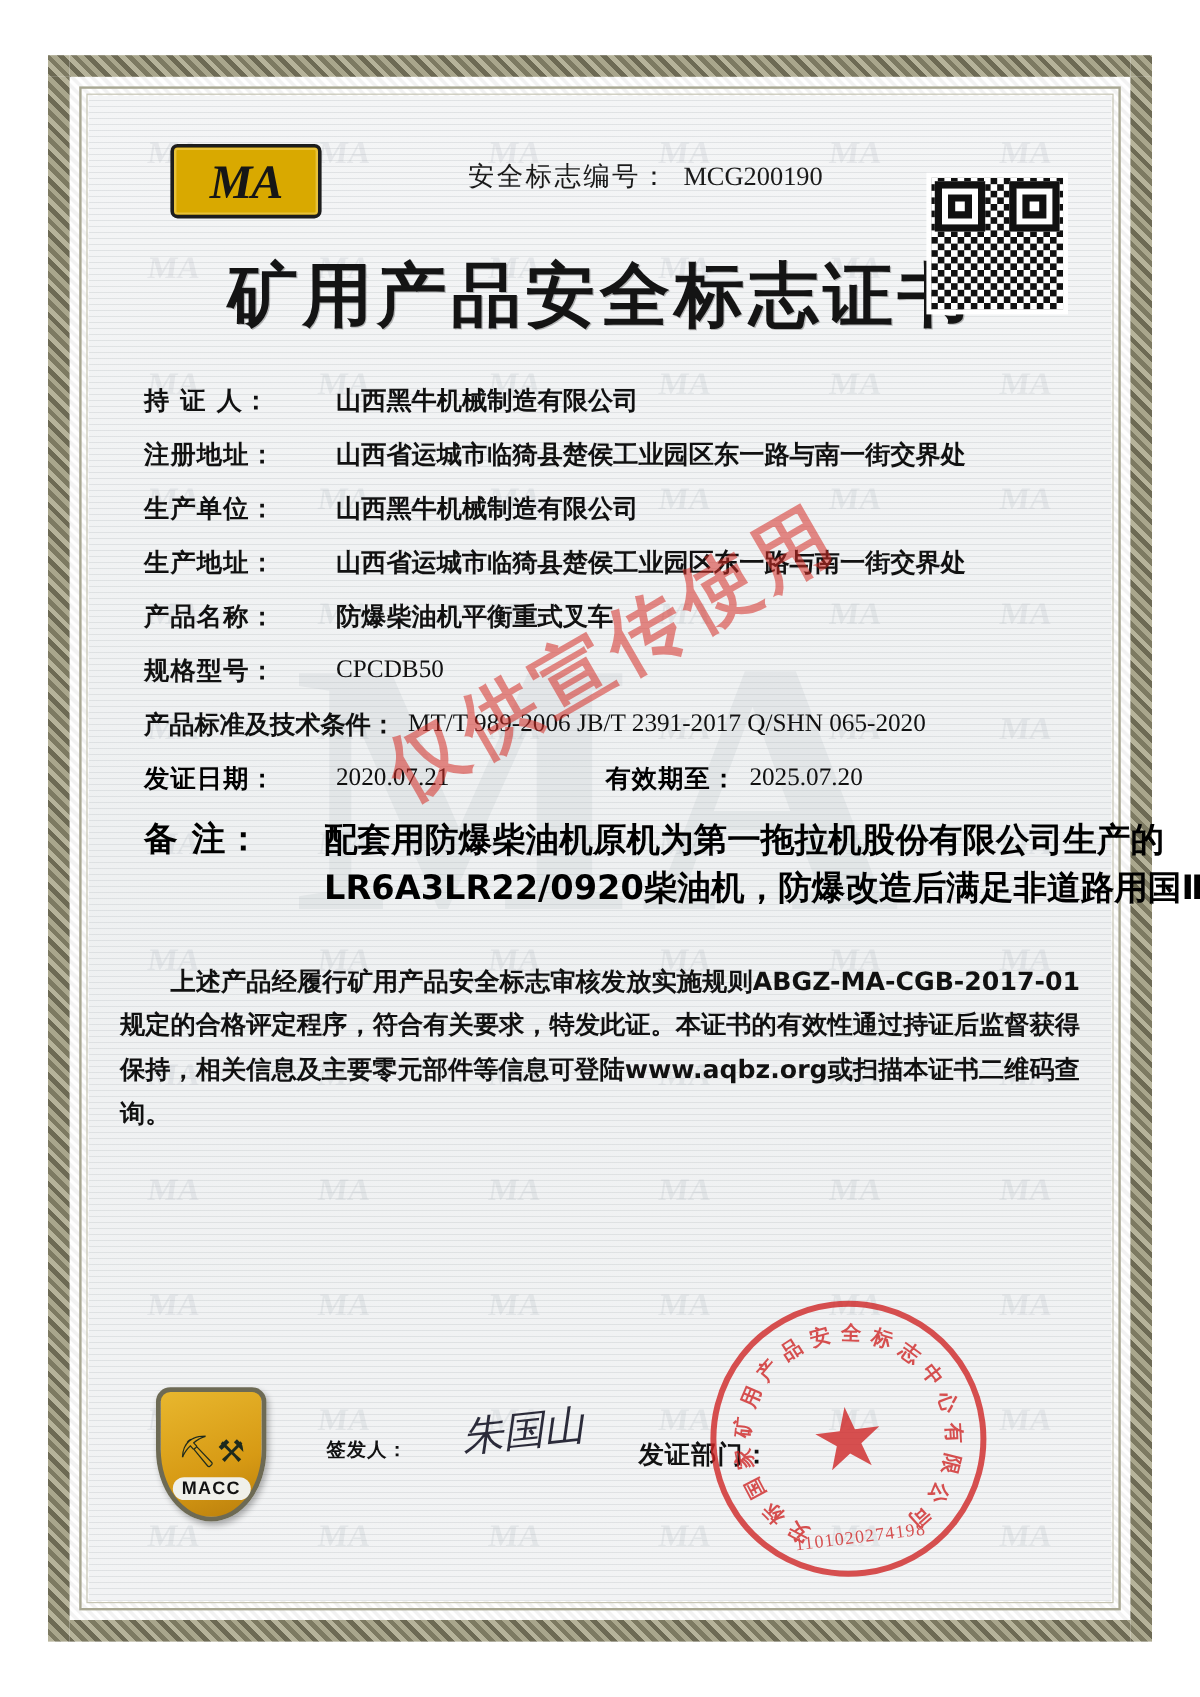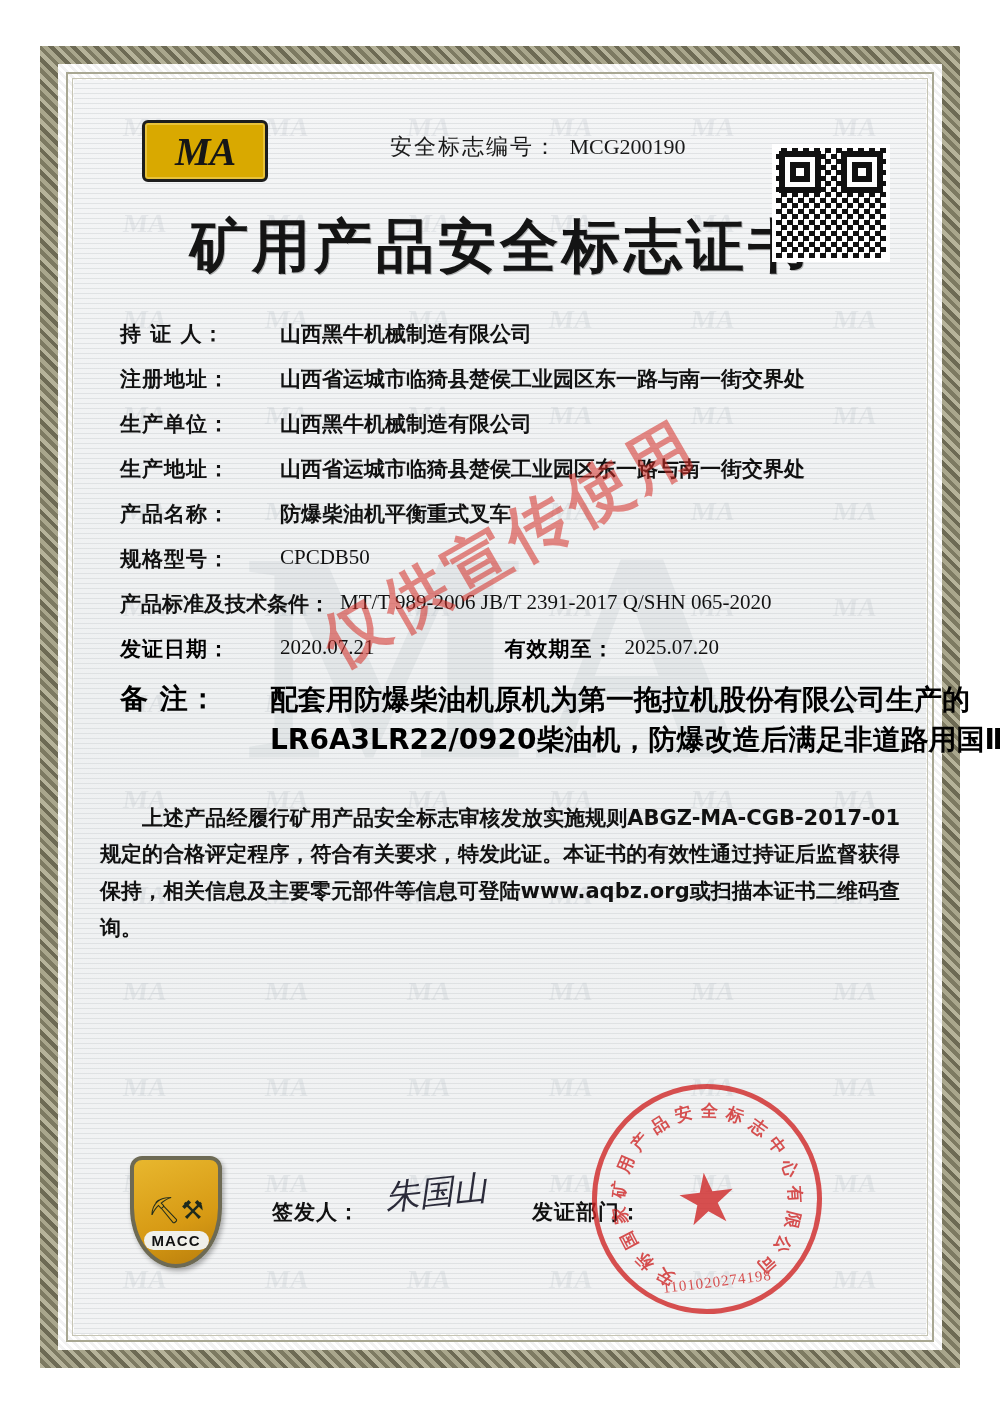--- a/index.html
+++ b/index.html
@@ -298,21 +298,21 @@
     background: #f0f0ea;
     border-radius: 10px;
     padding: 1px 8px;
     letter-spacing: 1px;
   }
 
   .sign-label {
     position: absolute;
     left: 172px;
     top: 52px;
-    font-size: 21px;
+    font-size: 16px;
     font-weight: bold;
     font-family: "DejaVu Sans", sans-serif;
     color: #111;
     letter-spacing: 1px;
   }
   .signature {
     position: absolute;
     left: 285px;
     top: 24px;
     font-family: "Liberation Serif", serif;

